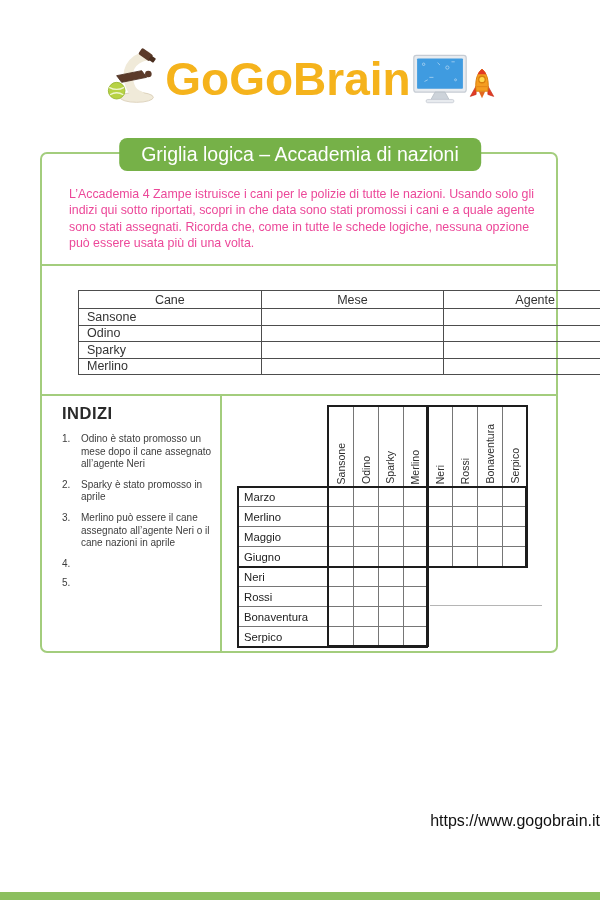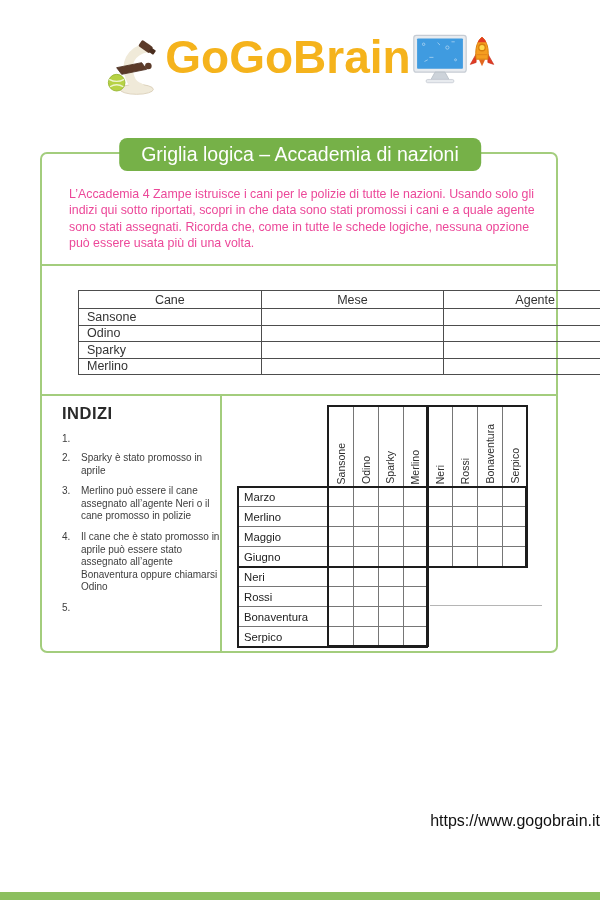--- a/index.html
+++ b/index.html
@@ -9,21 +9,21 @@
     --bottom-green:#8cbf5f;
   }
   *{margin:0;padding:0;box-sizing:border-box;}
   html,body{background:#ffffff;}
   body{
     width:600px;height:900px;position:relative;overflow:hidden;
     font-family:"Liberation Sans","DejaVu Sans",sans-serif;color:#3d3d3d;
   }
   
   .logo-row{position:absolute;top:34px;left:0;width:600px;height:72px;
-    display:flex;justify-content:center;z-index:2;}
+    display:flex;justify-content:center;align-items:flex-end;z-index:2;}
   .logo-text{font-size:46px;font-weight:bold;color:var(--logo-yellow);
     line-height:1;margin:0 2px 4px 0;letter-spacing:0;}
   .logo-row svg{flex:none;}
   
   .banner{position:absolute;top:138px;left:50%;transform:translateX(-50%);
     background:var(--banner-green);color:#ffffff;font-size:19.5px;
     padding:5px 22px;border-radius:8px;white-space:nowrap;z-index:3;}
   
   .frame{position:absolute;left:40px;top:152px;width:518px;height:501px;
     border:2px solid var(--frame-green);border-radius:7px;z-index:1;}
@@ -154,32 +154,32 @@
         <td></td>
         <td></td>
       </tr>
     </tbody>
 </table>
 
 <div class="indizi-title">INDIZI</div>
 <ol id="clues" class="clues">
     <li>
       <span class="num">1.</span>
+      <span class="txt">Odino è stato promosso un mese dopo il cane assegnato all’agente Neri</span>
     </li>
     <li>
       <span class="num">2.</span>
       <span class="txt">Sparky è stato promosso in aprile</span>
     </li>
     <li>
       <span class="num">3.</span>
-      <span class="txt">Merlino può essere il cane assegnato all’agente Neri o il cane promosso in polizie</span>
+      <span class="txt">Merlino può essere il cane assegnato all’agente Neri o il cane nazioni in aprile</span>
     </li>
     <li>
       <span class="num">4.</span>
-      <span class="txt">Il cane che è stato promosso in aprile può essere stato assegnato all’agente Bonaventura oppure chiamarsi Odino</span>
     </li>
     <li>
       <span class="num">5.</span>
     </li>
   </ol>
 
 <div id="grid">
   <div class="ov ov-dogcols"></div>
   <div class="ov ov-agentcols"></div>
   <div class="ov ov-monthrows"></div>

